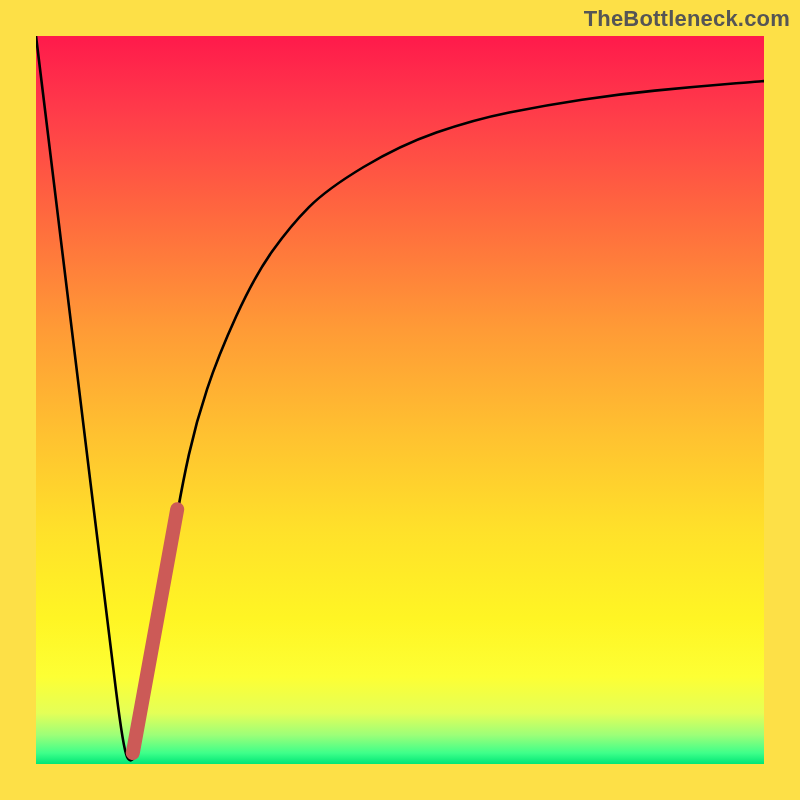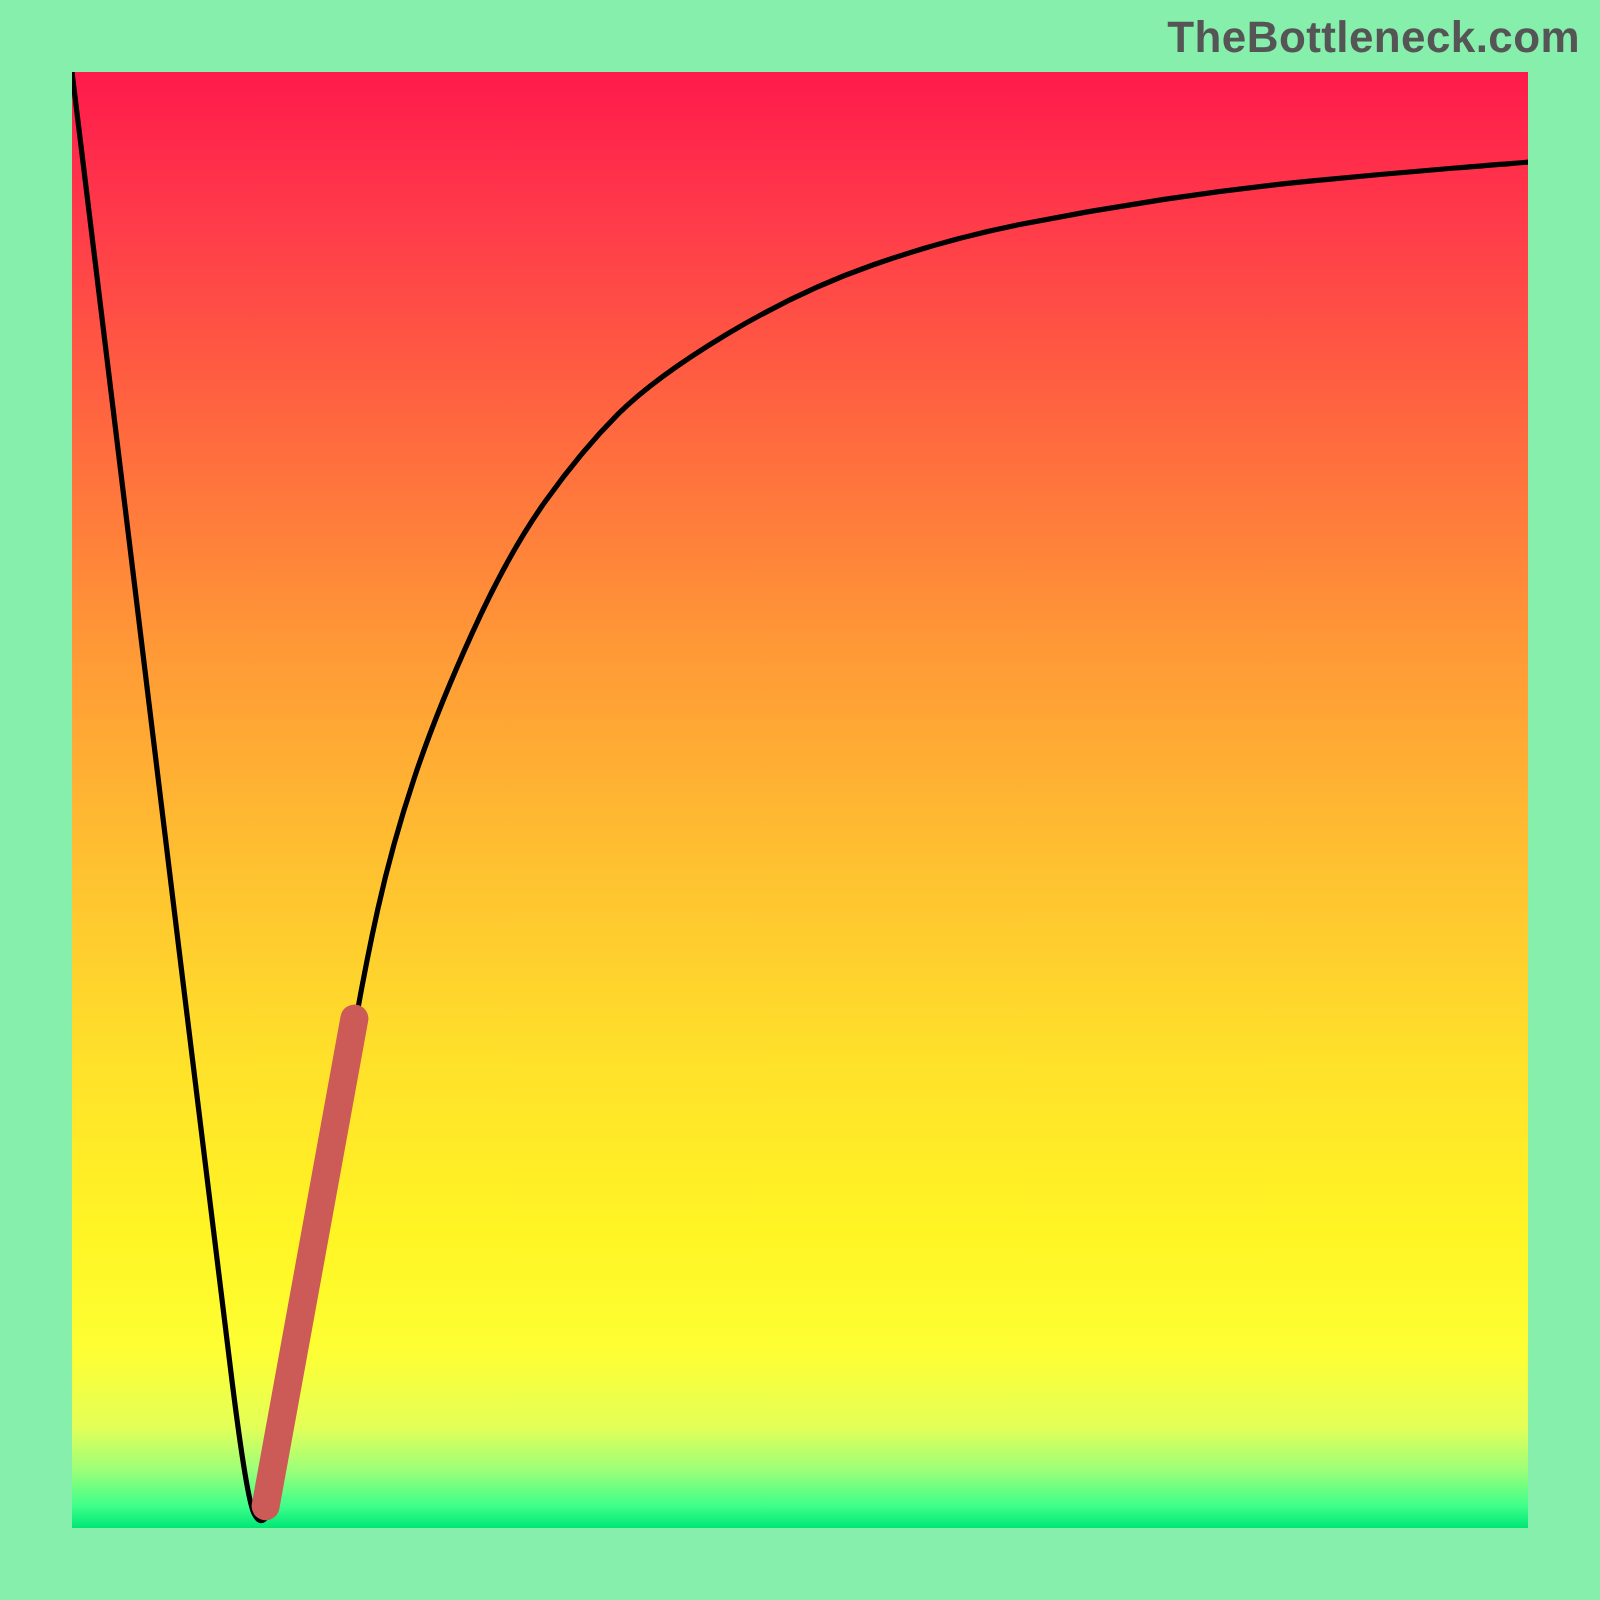--- a/index.html
+++ b/index.html
@@ -9,21 +9,21 @@
     height: 800px;
     background: #000;
     overflow: hidden;
   }
   .frame {
     position: absolute;
     left: 0;
     top: 0;
     width: 800px;
     height: 800px;
-    background: #86efac;
+    background: #fde047;
   }
   .plot-area {
     position: absolute;
     left: 36px;
     top: 36px;
     width: 728px;
     height: 728px;
     overflow: hidden;
   }
   .gradient {

